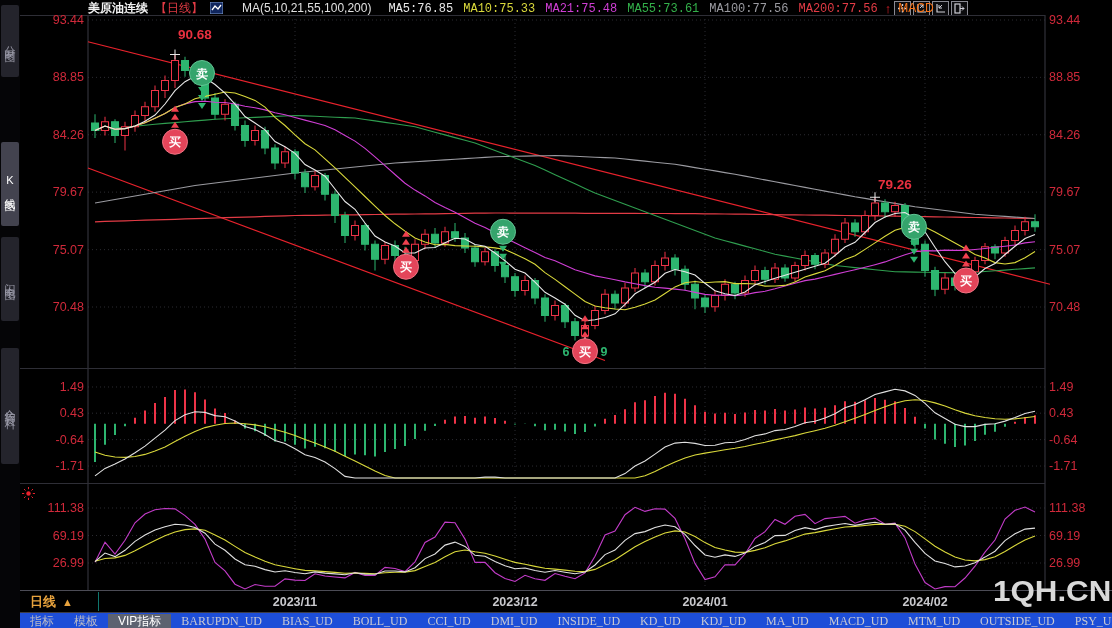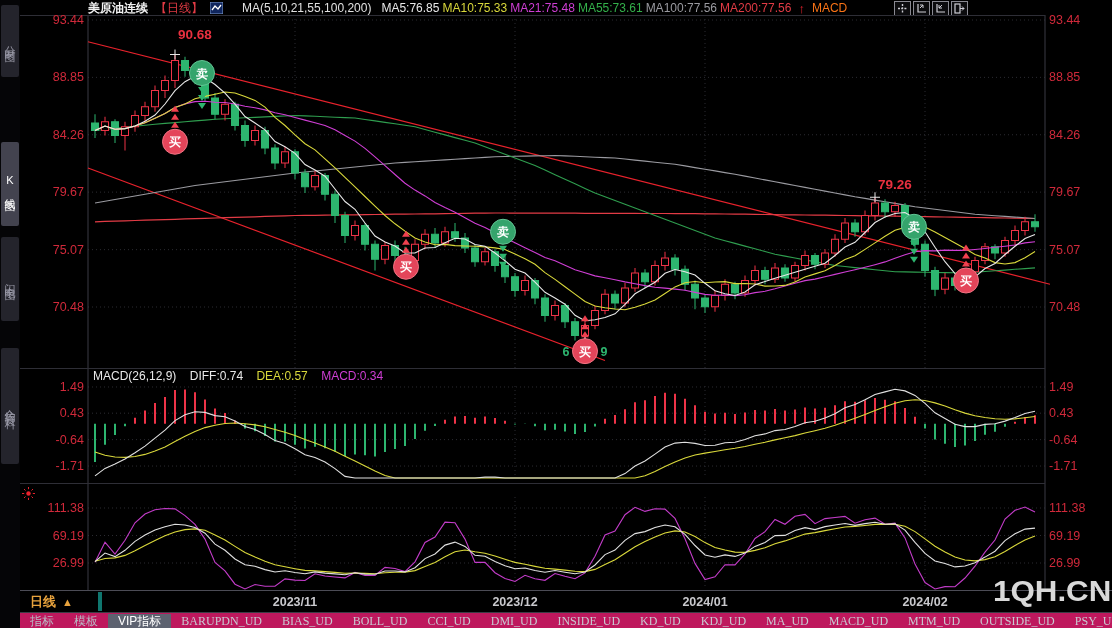--- a/index.html
+++ b/index.html
@@ -11,42 +11,42 @@
   .side-item{position:absolute;left:1px;width:18px;background:#24242c;color:#9a9aa8;
              writing-mode:vertical-rl;text-orientation:upright;font-size:11px;line-height:18px;
              text-align:center;border-radius:2px;letter-spacing:3px;cursor:pointer;}
   .side-item.active{background:#43434f;color:#fff;}
   
   .topbar{position:absolute;left:88px;top:0;height:16px;width:960px;display:flex;align-items:center;
           gap:7px;font-size:12px;color:#ddd;white-space:nowrap;z-index:3;}
   .t-title{color:#f2f2f2;font-weight:bold;}
   .t-period{color:#e23b45;font-weight:normal;}
   .t-mas{color:#e0e0e0;margin-left:12px;}
-  .ma-val{margin-left:3px;}
+  .ma-val{margin-left:10px;font-family:Liberation Mono, monospace;}
   .t-arrow{color:#e8222c;font-weight:bold;font-size:13px;}
   .t-ind{color:#f97316;}
   .tool-icons{position:absolute;left:894px;top:1px;display:flex;gap:2px;}
   .tico{width:15px;height:13px;border:1px solid #8a8a92;background:#0c0c0e;display:flex;
         align-items:center;justify-content:center;cursor:pointer;}
   
   .macd-header,.kdj-header{position:absolute;left:93px;font-size:12px;z-index:3;white-space:nowrap;}
   .macd-header{top:369px;}
   .kdj-header{top:487px;}
   .hd-name,.hd-white{color:#e8e8e8;margin-right:10px;}
   .hd-yellow{color:#d9d83b;margin-right:10px;}
   .hd-magenta{color:#cf3ed4;}
   .sun-icon{position:absolute;left:21px;top:486px;z-index:3;cursor:pointer;}
   
   .hline-top{position:absolute;left:0;top:590px;width:1112px;height:1px;background:#4c4c56;z-index:2;}
   .period-box{position:absolute;left:20px;top:592px;width:68px;height:19px;z-index:3;
               color:#e8a33d;font-weight:bold;font-size:13px;display:flex;align-items:center;gap:6px;
-              padding-left:10px;border-right:4px solid #0f766e;}
+              padding-left:10px;border-right:1px solid #0f766e;}
   .watermark{position:absolute;left:993px;top:575px;z-index:6;color:#d9d9d9;font-weight:bold;
              font-size:29px;letter-spacing:0px;transform:scaleX(1.08);transform-origin:left;}
-  .tabbar{position:absolute;left:20px;right:0;top:612px;height:16px;background:#be185d;
+  .tabbar{position:absolute;left:20px;right:0;top:612px;height:16px;background:#1d4ed8;
           border-top:1px solid #3c3c46;display:flex;align-items:center;z-index:5;}
   .tab{padding:0 10px;font-family:Liberation Serif, serif;
        font-size:12px;color:#c9c9d2;line-height:15px;cursor:pointer;white-space:nowrap;}
   .tab.zh{font-family:"Liberation Sans","DejaVu Sans",sans-serif;color:#b9b9c4;}
   .tab.active{background:#5d6270;color:#ffffff;}
   .tsep{width:1px;height:11px;background:#41414d;}
   svg#chart-svg{position:absolute;left:0;top:0;z-index:1;}
   text{font-family:"Liberation Sans","DejaVu Sans",sans-serif;}
 </style>
 </head>
@@ -522,26 +522,20 @@
         </svg>
     </span>
     <span class="tico">
       <svg width="11" height="11">
           <rect x="1" y="1" width="5" height="9" fill="none" stroke="#cfcfd6" stroke-width="1.2"></rect>
           <path d="M6 5.5h4M8 3.5l2 2-2 2" stroke="#cfcfd6" stroke-width="1" fill="none"></path>
         </svg>
     </span>
   </div>
 
-  <div class="macd-header">
-    <span class="hd-name">MACD(26,12,9)</span>
-    <span class="hd-white">DIFF:0.74</span>
-    <span class="hd-yellow">DEA:0.57</span>
-    <span class="hd-magenta">MACD:0.34</span>
-  </div>
 
   <span class="sun-icon">
     <svg width="15" height="15">
       <circle cx="7.5" cy="7.5" r="2.2" fill="#e8222c"></circle>
       <g stroke="#e8222c" stroke-width="1">
         <path d="M7.5 1v2.2M7.5 11.8V14M1 7.5h2.2M11.8 7.5H14M3 3l1.5 1.5M10.5 10.5L12 12M12 3l-1.5 1.5M4.5 10.5L3 12"></path>
       </g>
     </svg>
   </span>
 

